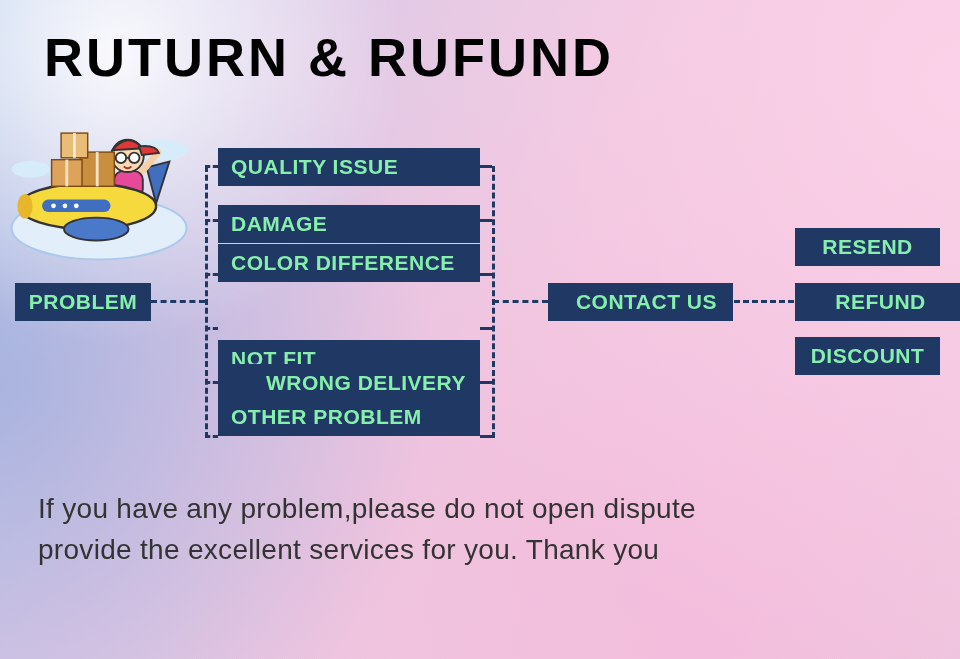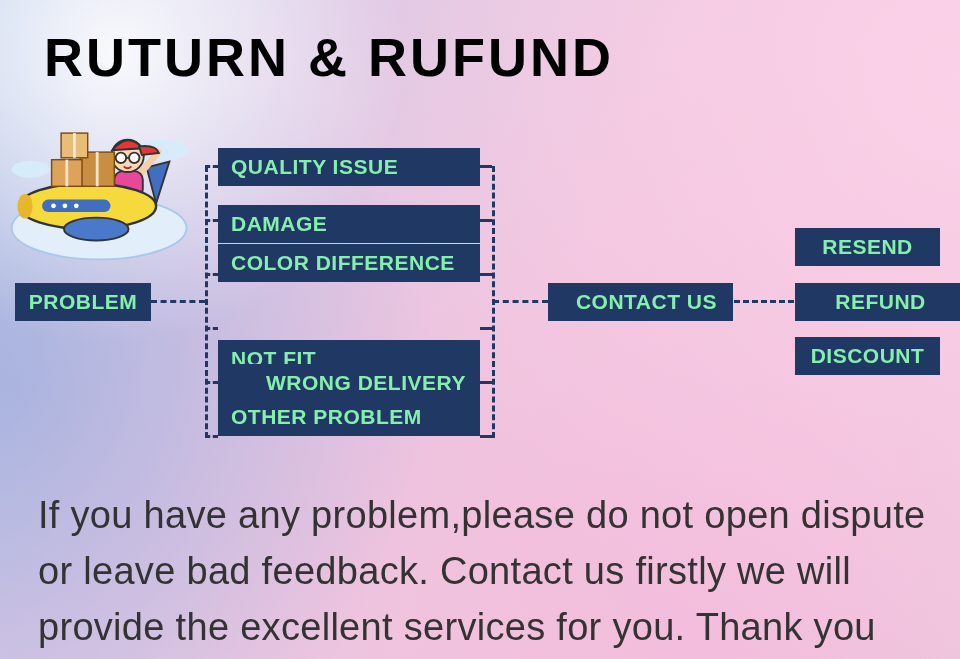--- a/index.html
+++ b/index.html
@@ -24,21 +24,21 @@
     display:flex; align-items:center; box-sizing:border-box;
     height:38px;
   }
   .centered { justify-content:center; }
   .issue { left:218px; width:262px; padding-left:13px; }
   .dash-h { position:absolute; border-top:3px dashed #203864; height:0; }
   .dash-v { position:absolute; border-left:3px dashed #203864; width:0; }
   .illustration { position:absolute; left:6px; top:112px; width:190px; height:160px; }
   .footer {
     position:absolute; left:38px; top:488px; width:905px;
-    font-size:38px; color:#333333; line-height:1.47; letter-spacing:0.3px;
+    font-size:28px; color:#333333; line-height:1.47; letter-spacing:0.3px;
   }
 </style>
 </head>
 <body>
 
 <div class="canvas">
 
   <div class="page-title">
     <span>RUTURN &amp; </span><span>RUFUND</span>
   </div>
@@ -106,17 +106,16 @@
   <div class="dash-h" style="left:480px; top:273px; width:12px;"></div>
   <div class="dash-h" style="left:480px; top:327px; width:12px;"></div>
   <div class="dash-h" style="left:480px; top:381px; width:12px;"></div>
   <div class="dash-h" style="left:480px; top:435px; width:12px;"></div>
 
   <div class="dash-h" style="left:493px; top:300px; width:55px;"></div>
   <div class="dash-h" style="left:734px; top:300px; width:60px;"></div>
 
   <div class="footer">
     <div>If you have any problem,please do not open dispute</div>
-    <div>or leave bad feedback. Contact us firstly we will</div>
     <div>provide the excellent services for you. Thank you</div>
   </div>
 
 </div>
 
 </body></html>

